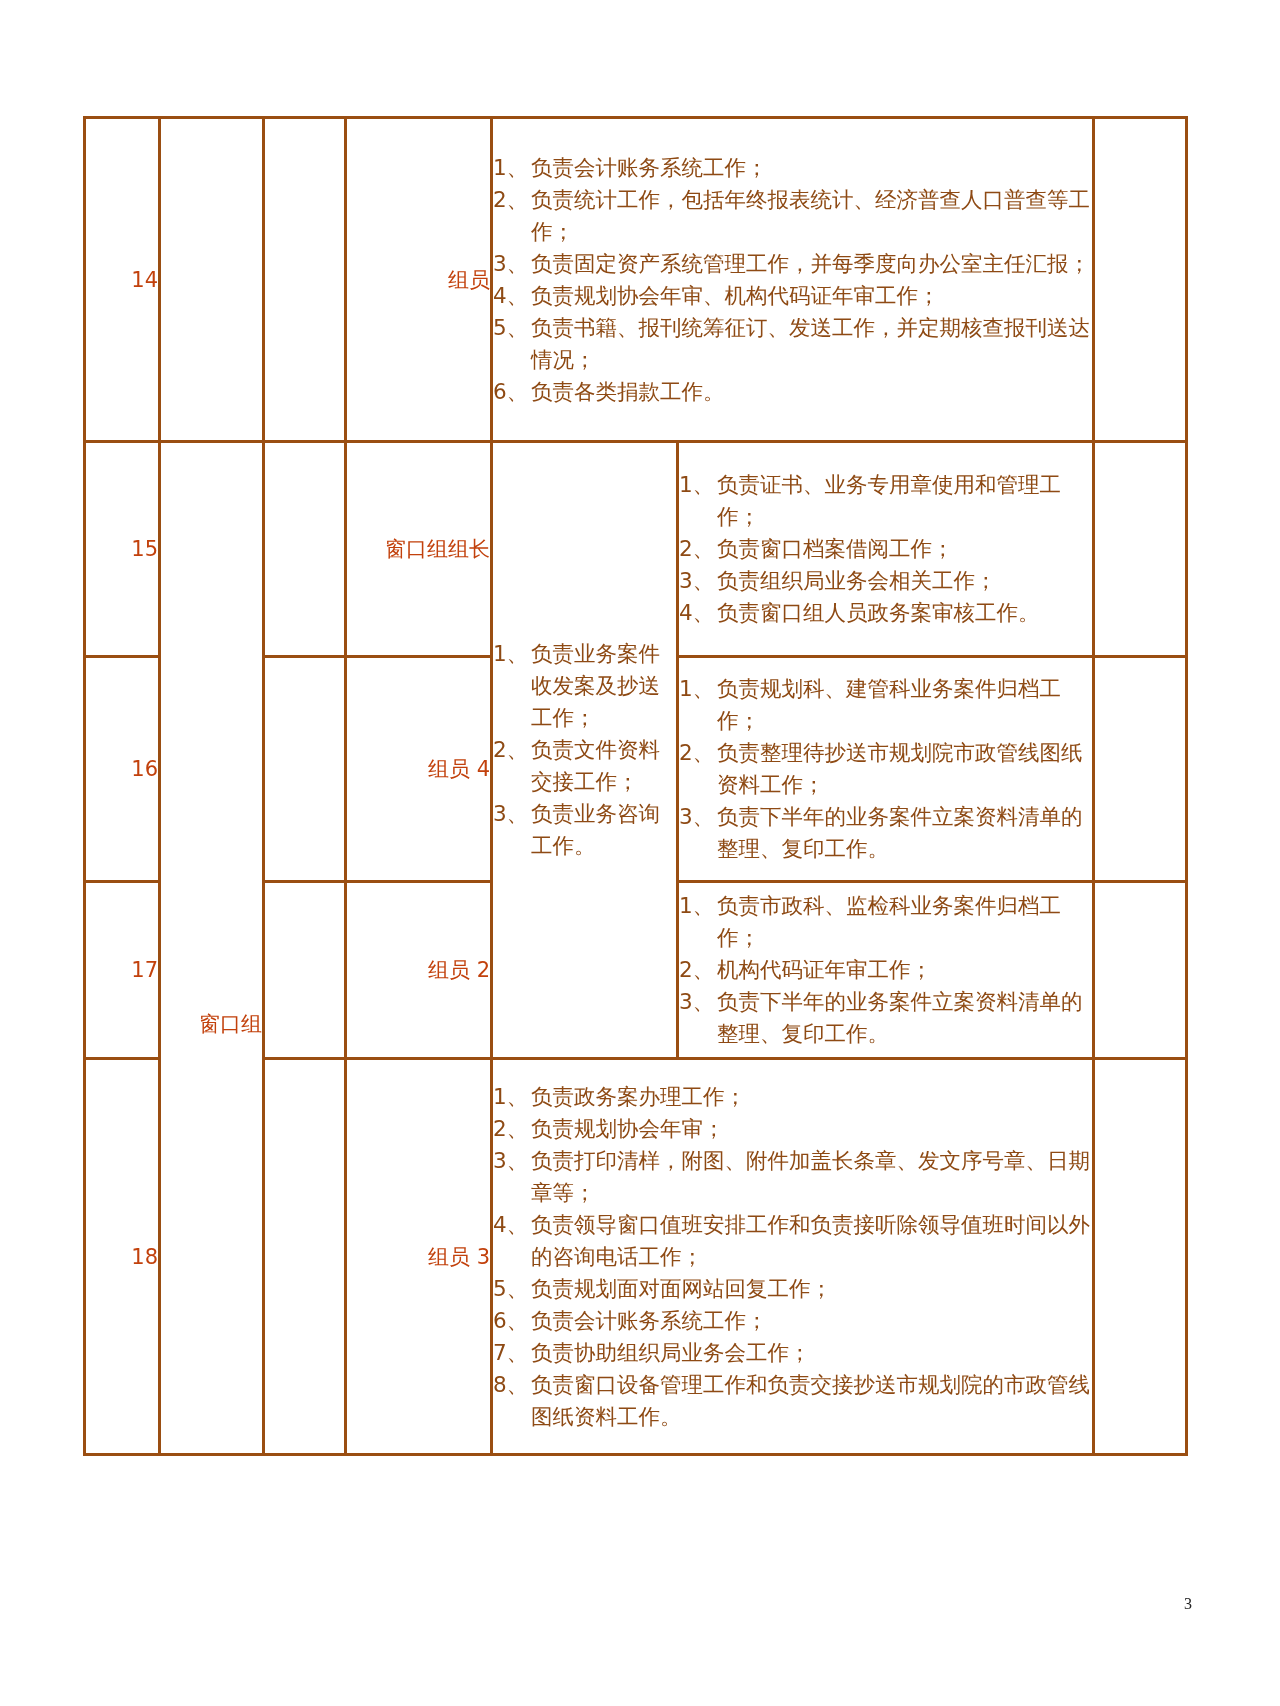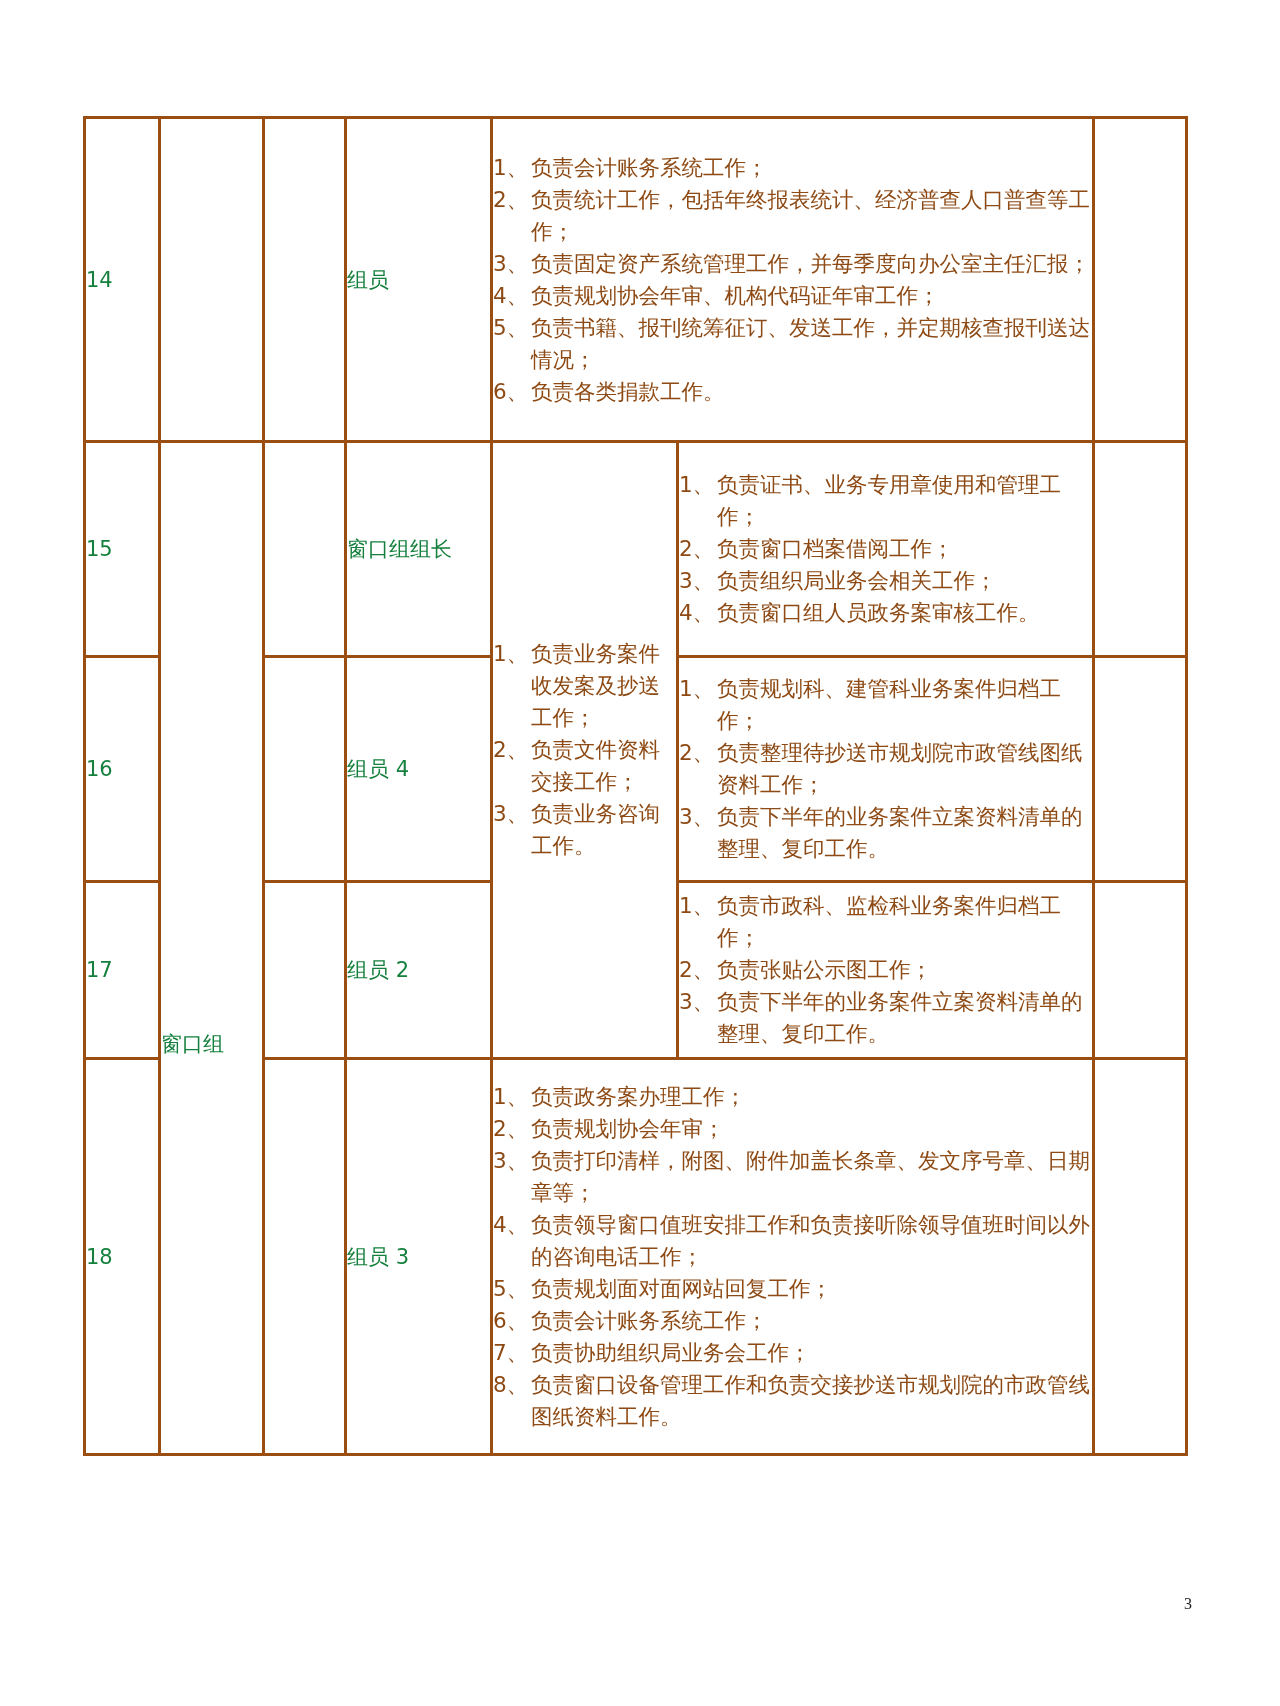--- a/index.html
+++ b/index.html
@@ -1,21 +1,21 @@
 <!DOCTYPE html>
 <html><head>
 <meta charset="utf-8">
 <style>
   html, body { margin:0; padding:0; background:#ffffff; }
   body { width:1280px; height:1706px; position:relative; overflow:hidden;
          font-family:"DejaVu Sans","Liberation Sans",sans-serif; }
   table.duty { position:absolute; left:83px; top:116px; width:1102px;
                border-collapse:collapse; table-layout:fixed; }
   table.duty td { border:3px solid #9a4e12; padding:0; vertical-align:middle; }
-  .g { color:#15803d; font-size:21px; text-align:left; }
+  .g { color:#c2410c; font-size:21px; text-align:right; }
   .dutylist { color:#8e4a14; font-size:21.5px; line-height:32px; padding:10px 8px 10px 10px; }
   .dutylist .item { display:flex; }
   .dutylist .num { flex:0 0 38px; }
   .dutylist .txt { flex:1; }
   .narrow .num { flex:0 0 38px; }
   .pagenum { position:absolute; left:1184px; top:1595px; font-family:"Liberation Serif",serif;
              font-size:16px; color:#222; }
 </style>
 </head>
 <body>
@@ -61,21 +61,21 @@
       <div class="item">
             <span class="num">6、</span>
             <span class="txt">负责各类捐款工作。</span>
           </div>
     </td>
     <td></td>
   </tr>
 
   <tr style="height:215px">
     <td class="g">15</td>
-    <td rowspan="4" class="g"><span style="position:relative;top:96px">窗口组</span></td>
+    <td rowspan="4" class="g"><span style="position:relative;top:76px">窗口组</span></td>
     <td></td>
     <td class="g">窗口组组长</td>
     <td rowspan="3" class="dutylist narrow" style="padding-right:8px">
       <div class="item">
             <span class="num">1、</span>
             <span class="txt">负责业务案件收发案及抄送工作；</span>
           </div>
       <div class="item">
             <span class="num">2、</span>
             <span class="txt">负责文件资料交接工作；</span>
@@ -131,21 +131,21 @@
     <td class="g">17</td>
     <td></td>
     <td class="g">组员 2</td>
     <td class="dutylist">
       <div class="item">
             <span class="num">1、</span>
             <span class="txt">负责市政科、监检科业务案件归档工作；</span>
           </div>
       <div class="item">
             <span class="num">2、</span>
-            <span class="txt">负责张贴公示图工作；</span>
+            <span class="txt">机构代码证年审工作；</span>
           </div>
       <div class="item">
             <span class="num">3、</span>
             <span class="txt">负责下半年的业务案件立案资料清单的整理、复印工作。</span>
           </div>
     </td>
     <td></td>
   </tr>
 
   <tr style="height:396px">

